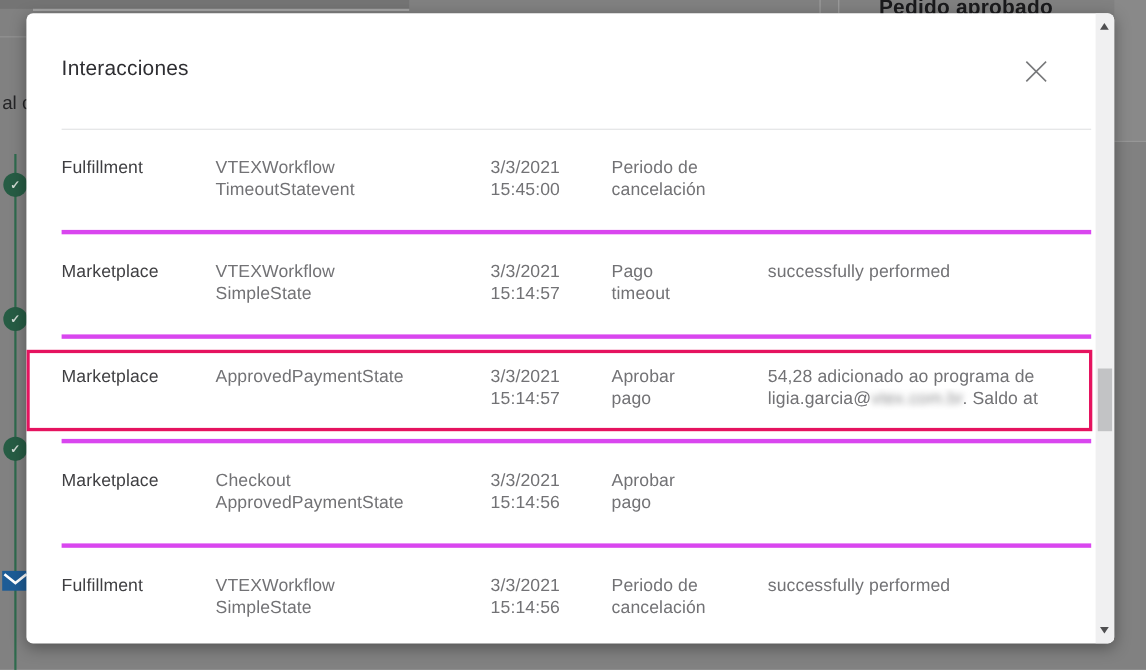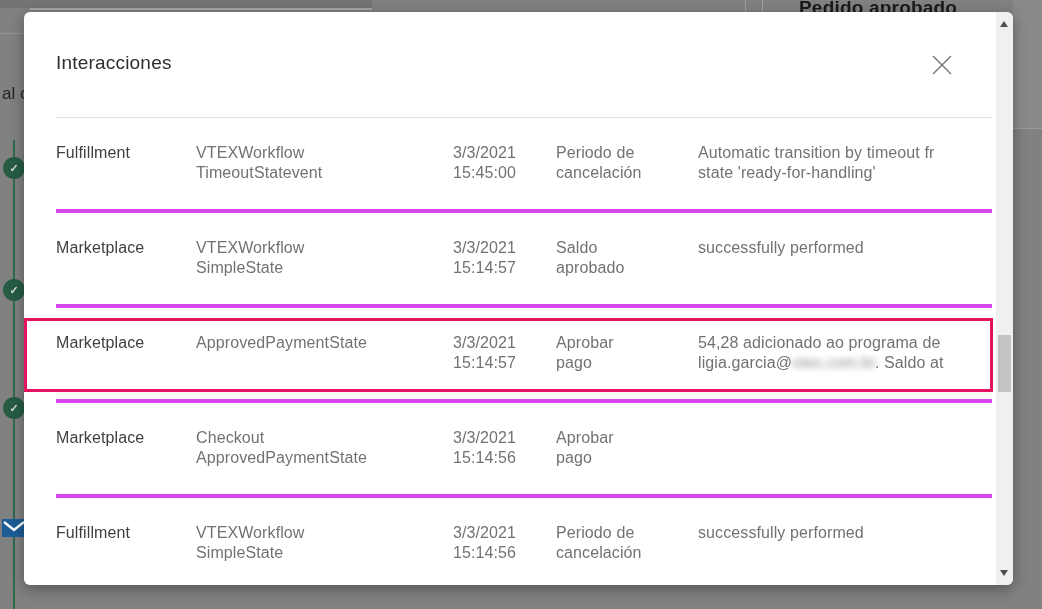--- a/index.html
+++ b/index.html
@@ -28,21 +28,21 @@
            border-radius:6px; box-shadow:0 4px 14px rgba(0,0,0,.35); overflow:hidden; }
   .modal-title { position:absolute; left:32px; top:40px; font-size:19px; color:#2e2e32; letter-spacing:.2px; }
   .modal-close { position:absolute; top:42px; right:60px; width:22px; height:22px; cursor:pointer; }
   .header-divider { position:absolute; left:32px; right:21px; top:105px; height:1px; background:#e0e1e3; }
 
   .rows { position:absolute; left:32px; right:21px; top:106px; }
   .row { height:95px; border-bottom:4px solid #d946ef; padding-top:25px;
          display:grid; grid-template-columns:140px 250px 70px 182px 1fr;
          font-size:16px; line-height:20px; letter-spacing:.1px; color:#727275; }
   .c1 { color:#3f3f42; }
-  .c3 { text-align:right; }
+  .c3 { text-align:left; }
   .c4 { padding-left:40px; padding-right:52px; }
   .c5 .clip { white-space:nowrap; overflow:hidden; }
   .redacted { filter:blur(3px); color:#8f9092; }
 
   .highlight-box { position:absolute; left:0; top:306px; width:969px; height:74px;
                    border:3px solid #e5135f; pointer-events:none; }
 
   
   .sb-track { position:absolute; right:0; top:0; width:17px; height:100%; background:#f0f0f1;
               border-radius:0 6px 6px 0; }
@@ -99,37 +99,33 @@
       <div class="c1">Fulfillment</div>
       <div class="c2">
         <div>VTEXWorkflow</div>
         <div>TimeoutStatevent</div>
       </div>
       <div class="c3">
         <div>3/3/2021</div>
         <div>15:45:00</div>
       </div>
       <div class="c4">Periodo de cancelación</div>
-      <div class="c5">
-        <div class="clip">Automatic transition by timeout fr</div>
-        <div class="clip">state 'ready-for-handling'</div>
-      </div>
     </div>
 
     <div class="row">
       <div class="c1">Marketplace</div>
       <div class="c2">
         <div>VTEXWorkflow</div>
         <div>SimpleState</div>
       </div>
       <div class="c3">
         <div>3/3/2021</div>
         <div>15:14:57</div>
       </div>
-      <div class="c4">Saldo aprobado</div>
+      <div class="c4">Pago timeout</div>
       <div class="c5">
         <div class="clip">successfully performed</div>
       </div>
     </div>
 
     <div class="row">
       <div class="c1">Marketplace</div>
       <div class="c2">
         <div>ApprovedPaymentState</div>
       </div>

